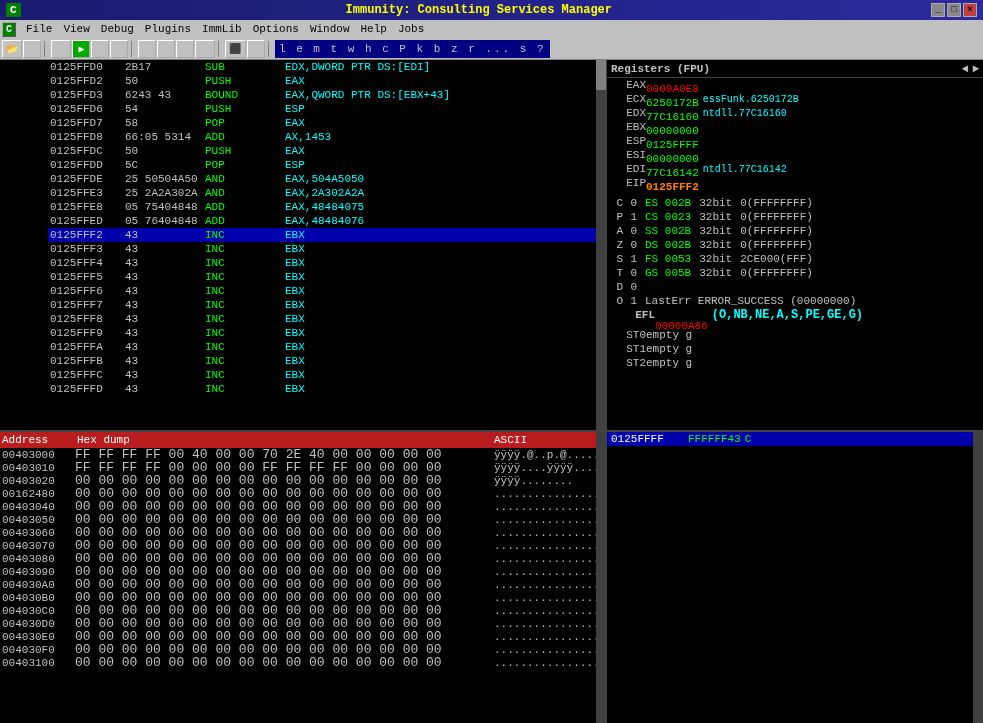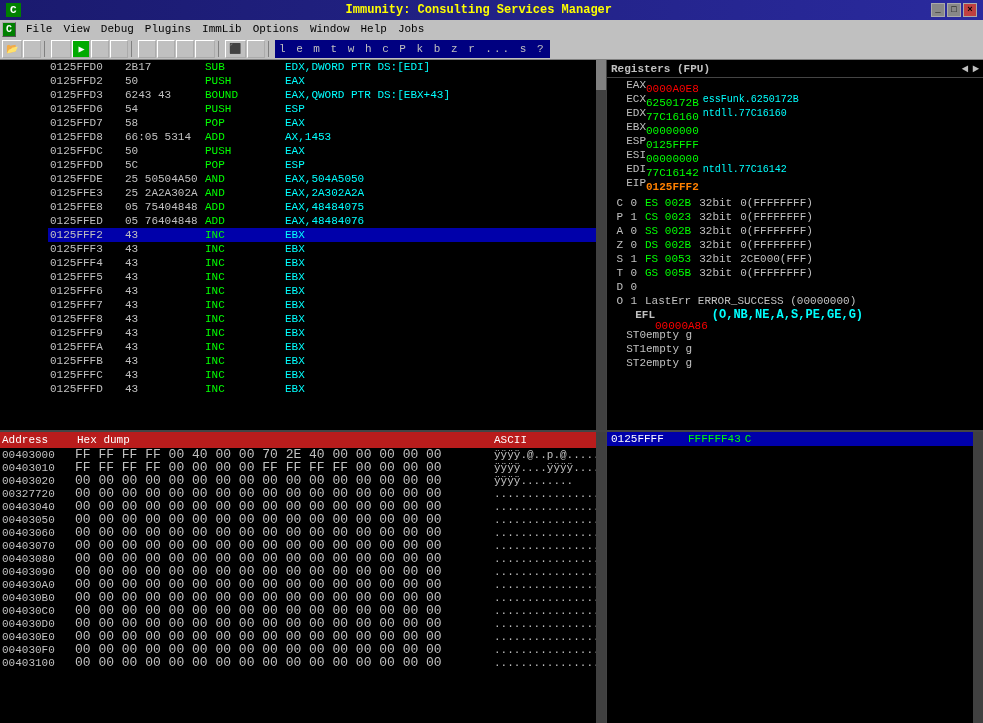--- a/index.html
+++ b/index.html
@@ -594,21 +594,21 @@
     <span class="hex-addr">00403010</span>
     <span class="hex-bytes">FF FF FF FF  00 00 00 00  FF FF FF FF  00 00 00 00</span>
     <span class="hex-ascii">ÿÿÿÿ....ÿÿÿÿ....</span>
   </div>
           <div class="hex-row">
     <span class="hex-addr">00403020</span>
     <span class="hex-bytes">00 00 00 00  00 00 00 00  00 00 00 00  00 00 00 00</span>
     <span class="hex-ascii">ÿÿÿÿ........</span>
   </div>
           <div class="hex-row">
-    <span class="hex-addr">00327720</span>
+    <span class="hex-addr">00162480</span>
     <span class="hex-bytes">00 00 00 00  00 00 00 00  00 00 00 00  00 00 00 00</span>
     <span class="hex-ascii">................</span>
   </div>
           <div class="hex-row">
     <span class="hex-addr">00403040</span>
     <span class="hex-bytes">00 00 00 00  00 00 00 00  00 00 00 00  00 00 00 00</span>
     <span class="hex-ascii">................</span>
   </div>
           <div class="hex-row">
     <span class="hex-addr">00403050</span>

